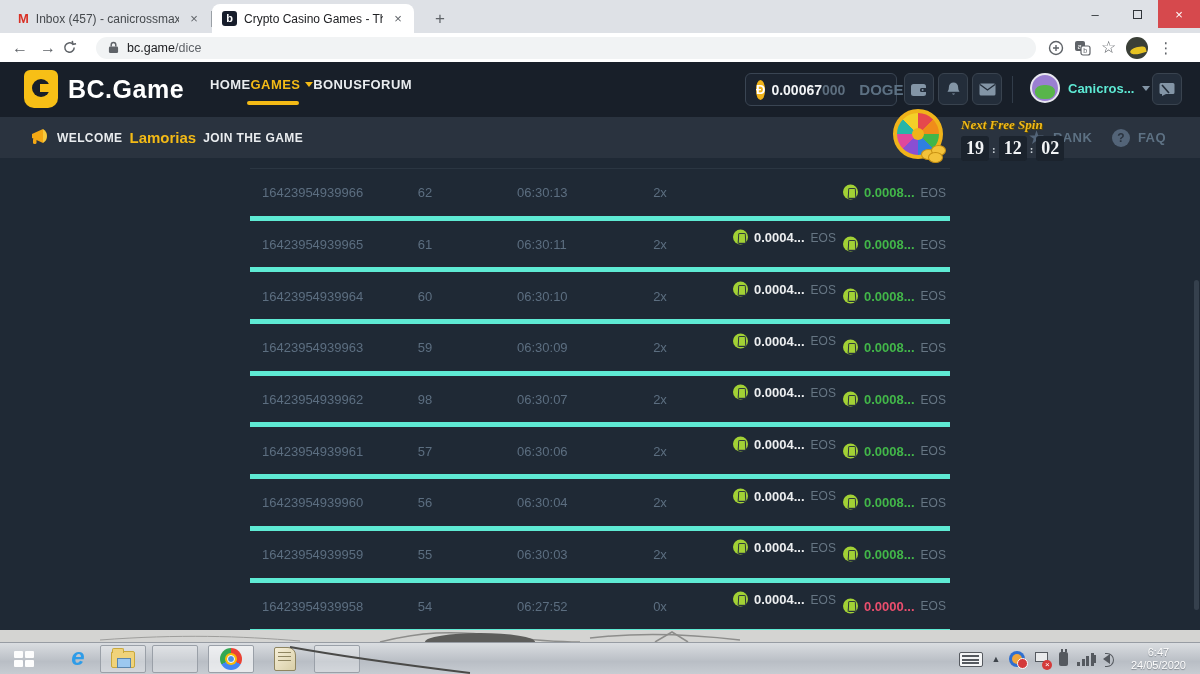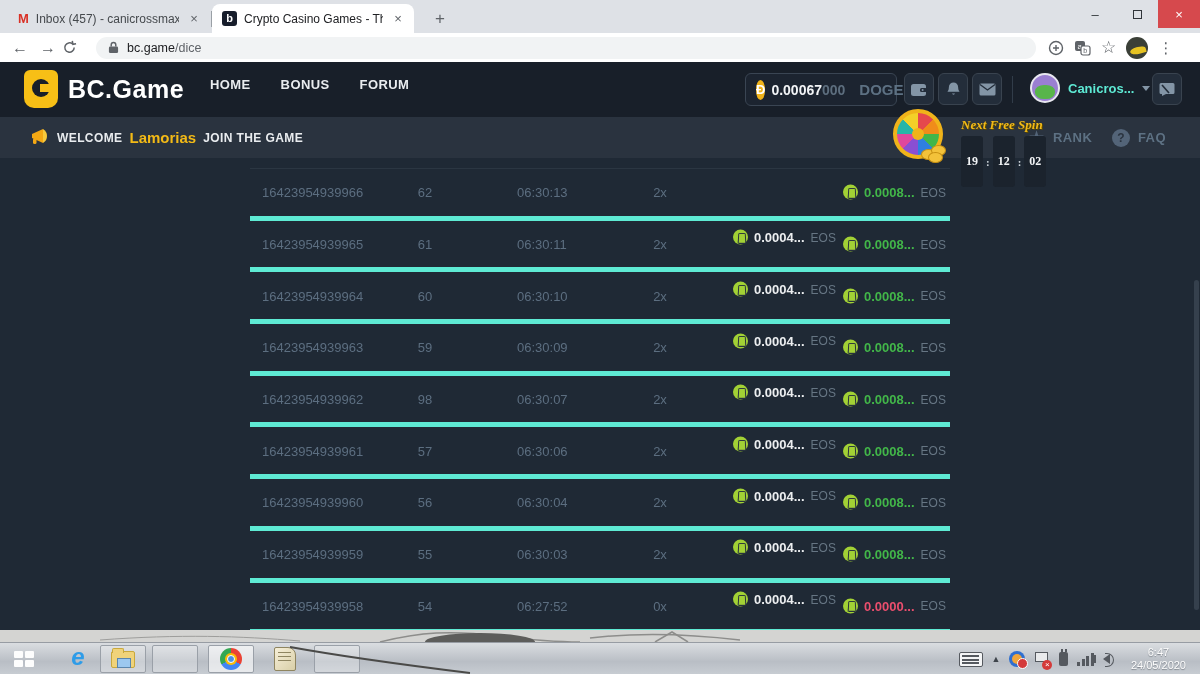--- a/index.html
+++ b/index.html
@@ -39,21 +39,21 @@
                         border-radius:50% 50% 0 60%; transform:rotate(-15deg); }
 
   
   .site { position:absolute; left:0; top:62px; width:1200px; height:568px; background:#1f2935; overflow:hidden; }
   .site-header { position:absolute; left:0; top:0; width:1200px; height:55px; background:#181f29; }
   .logo-wrap { position:absolute; left:24px; top:8px; display:flex; align-items:center; gap:10px; }
   .logo-mark { width:34px; height:38px; background:#f7bf16; border-radius:6px 6px 10px 10px; position:relative; }
   .logo-mark::before { content:""; position:absolute; left:8px; top:9px; width:18px; height:18px; background:#181f29; border-radius:50%; }
   .logo-mark::after { content:""; position:absolute; left:16px; top:14px; width:12px; height:8px; background:#f7bf16; }
   .brand { font-size:25px; font-weight:bold; color:#ffffff; letter-spacing:0.5px; }
-  .mainnav { position:absolute; left:210px; top:0; height:44px; display:flex; align-items:center; gap:30px; }
+  .mainnav { position:absolute; left:210px; top:0; height:44px; display:flex; align-items:center; }
   .nav-item { font-size:13px; font-weight:bold; color:#e9ecef; letter-spacing:0.4px; position:relative; height:55px;
               display:flex; align-items:center; gap:5px; }
   .nav-item.active { color:#f3ba16; }
   .nav-item.active::after { content:""; position:absolute; left:-4px; bottom:7px; width:52px; height:4px;
                             background:#f3ba16; border-radius:2px; }
   .caret { width:0; height:0; border-left:4px solid transparent; border-right:4px solid transparent; border-top:5px solid #8395a6; }
   .nav-item.active .caret { border-top-color:#f3ba16; }
   .balance-pill { position:absolute; left:745px; top:11px; width:152px; height:33px; border:1px solid #3a4553;
                   border-radius:6px; display:flex; align-items:center; gap:6px; padding:0 10px; background:#1c2430; }
   .doge-coin { width:20px; height:20px; border-radius:50%; background:#f0b31a; color:#fff; font-weight:bold;
@@ -81,21 +81,21 @@
   .spin-widget { position:absolute; left:893px; top:-8px; display:flex; gap:16px; z-index:5;font-family:Liberation Serif, serif; }
   .wheel { width:50px; height:50px; border-radius:50%; border:4px solid #f0b31a;
            background:conic-gradient(#e5484d 0 45deg,#f08c1a 45deg 90deg,#41b64a 90deg 135deg,#2f7fe0 135deg 180deg,
            #8a4fd3 180deg 225deg,#e0479d 225deg 270deg,#27b5a7 270deg 315deg,#f3d028 315deg 360deg); position:relative; }
   .wheel::after { content:""; position:absolute; left:15px; top:15px; width:12px; height:12px; border-radius:50%; background:#f0b31a; }
   .coins { position:absolute; left:28px; top:32px; width:30px; height:18px; }
   .coin { position:absolute; width:15px; height:11px; background:#f3c23a; border:1px solid #c79012; border-radius:50%; }
   .spin-col { display:flex; flex-direction:column; margin-top:8px; margin-left:2px; }
   .spin-label { font-size:13px; font-weight:bold; font-style:italic; color:#f3ba16; text-shadow:1px 1px 0 #5c4a00; white-space:nowrap; }
   .timer { display:flex; align-items:center; gap:3px; margin-top:3px; }
-  .t-box { background:#1b232d; border-radius:3px; color:#f2f4f6; font-size:12px; font-weight:bold; padding:18px 5px; }
+  .t-box { background:#1b232d; border-radius:3px; color:#f2f4f6; font-size:18px; font-weight:bold; padding:2px 5px; }
   .t-sep { color:#cfd6dc; font-size:11px; font-weight:bold; }
   .bar-link { position:absolute; top:0; height:41px; display:flex; align-items:center; gap:8px; }
   .bar-link .lbl { font-size:13px; font-weight:bold; color:#5d7183; letter-spacing:0.4px; }
   .rank-star { color:#536478; font-size:19px; }
   .faq-circle { width:18px; height:18px; border-radius:50%; background:#536478; color:#2a333f; font-size:12px;
                 font-weight:bold; text-align:center; line-height:18px; }
 
   
   .main-area { position:absolute; left:0; top:96px; width:1200px; height:472px; }
   .bets-table { position:absolute; left:250px; top:10px; width:700px; border-top:1px solid #2b3642; }
@@ -228,20 +228,24 @@
 
   <div class="site-header">
     <div class="logo-wrap">
       <span class="logo-mark"></span>
       <span class="brand">BC.Game</span>
     </div>
     <div class="mainnav">
       <span class="nav-item">
           <span>HOME</span>
         </span>
+      <span class="nav-item active">
+          <span>GAMES</span>
+          <span class="caret"></span>
+        </span>
       <span class="nav-item">
           <span>BONUS</span>
         </span>
       <span class="nav-item">
           <span>FORUM</span>
         </span>
     </div>
     <div class="balance-pill">
       <span class="doge-coin">Ð</span>
       <span><span class="bal-bold">0.00067</span><span class="bal-faded">000</span></span>

